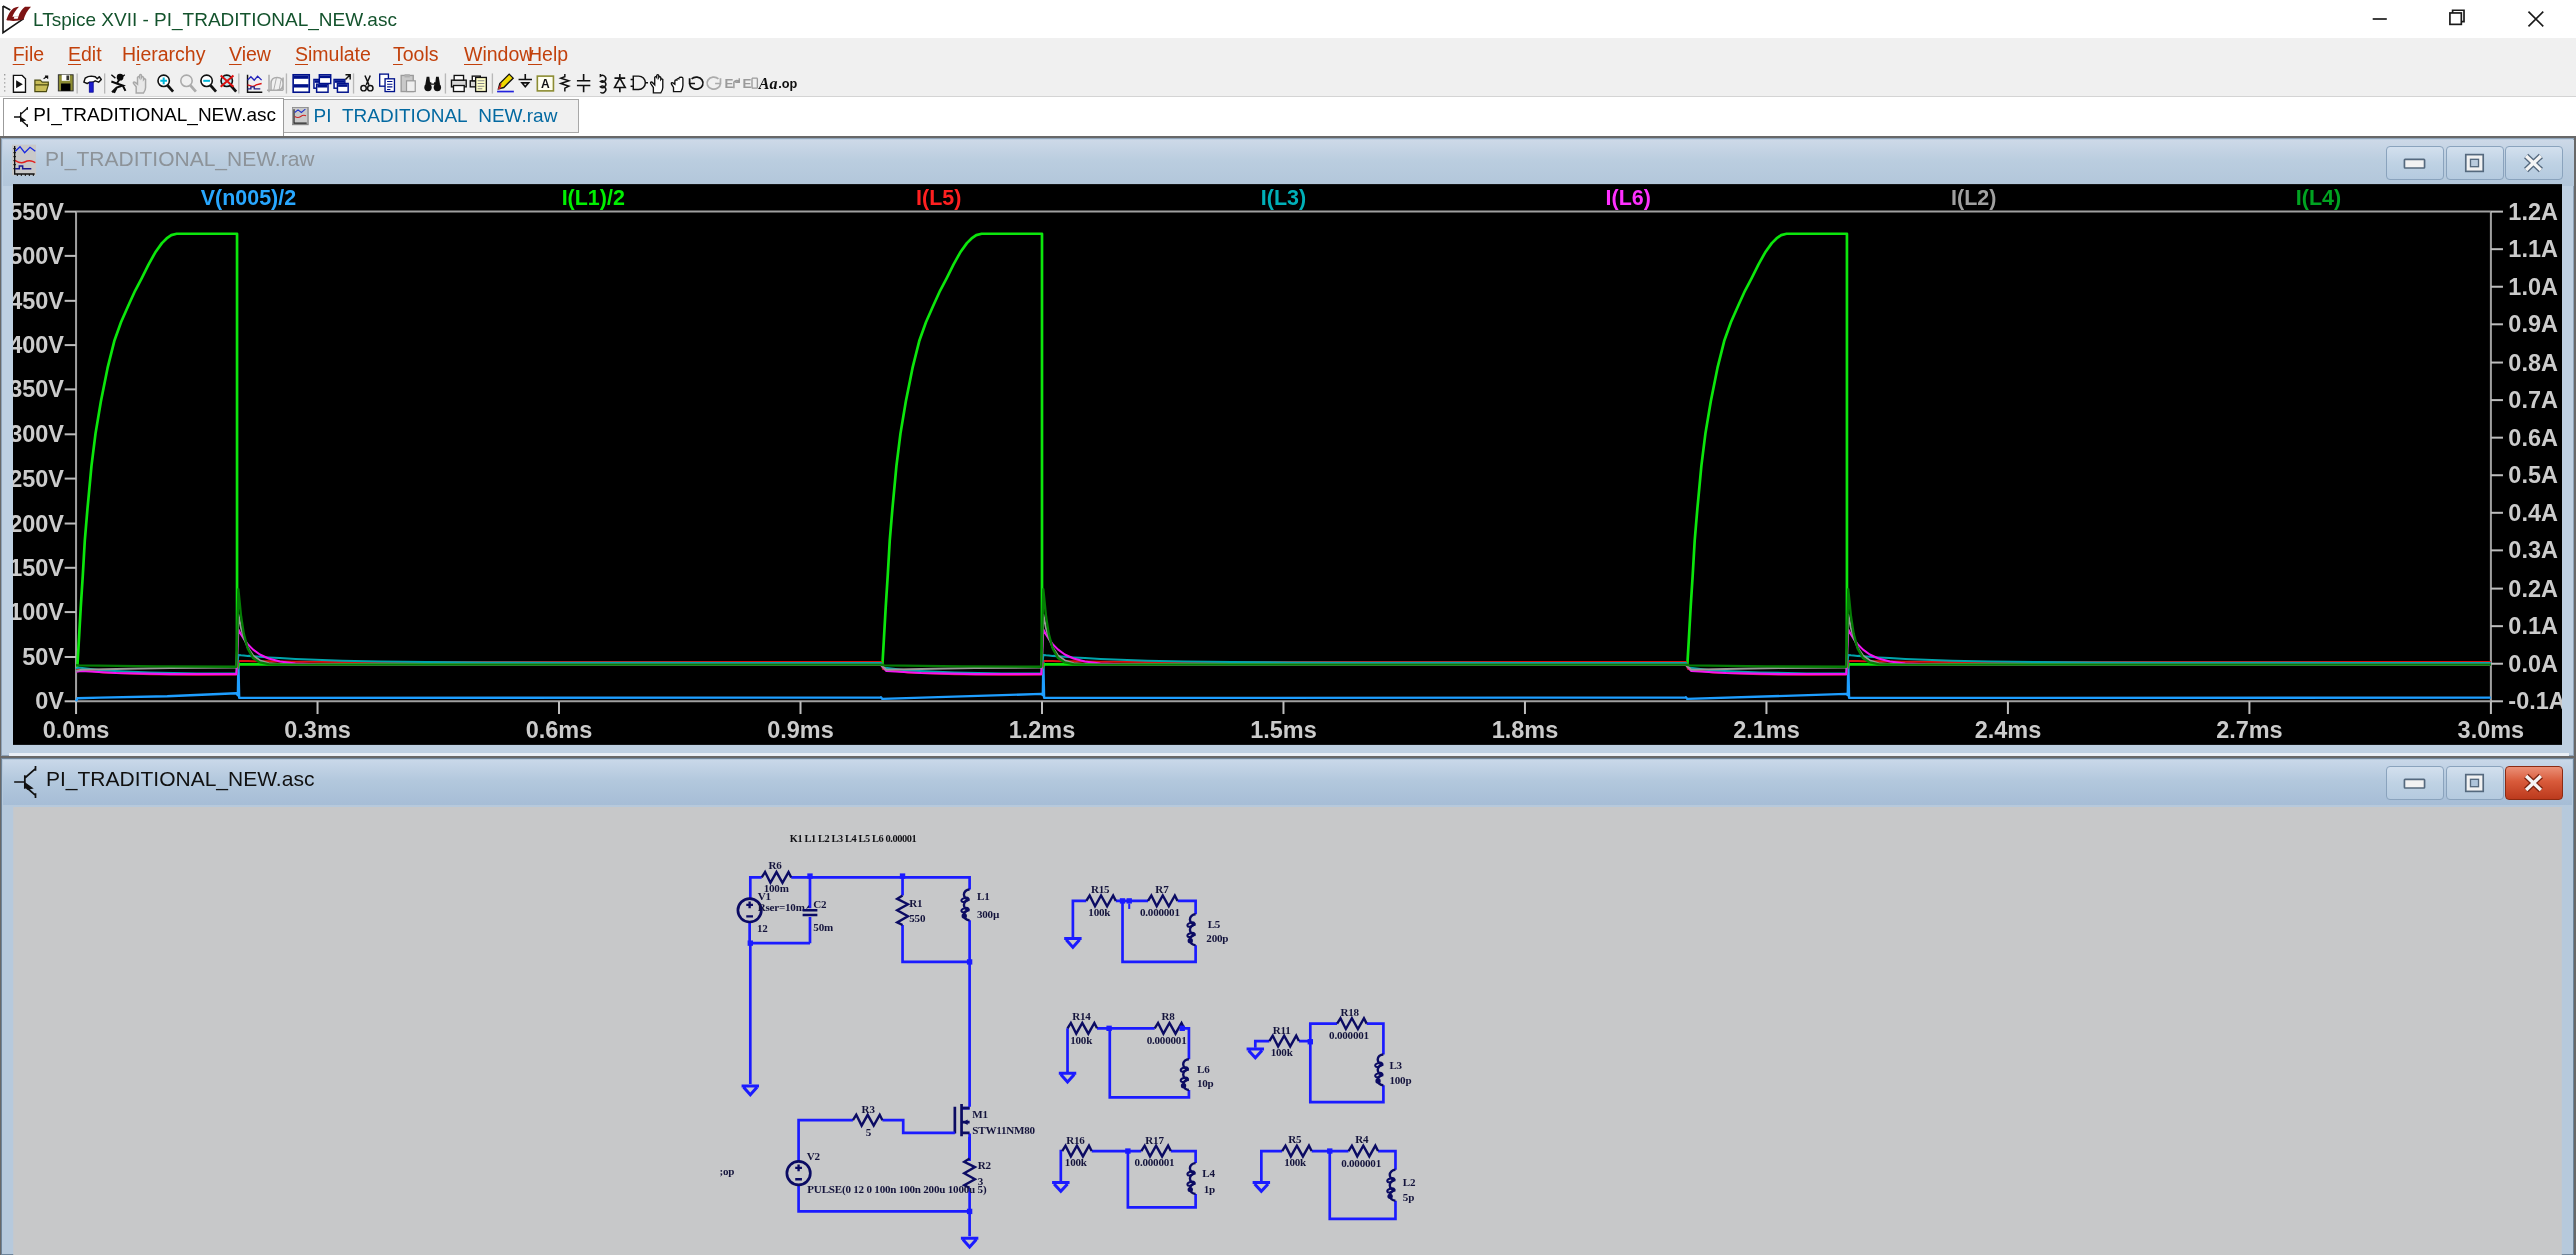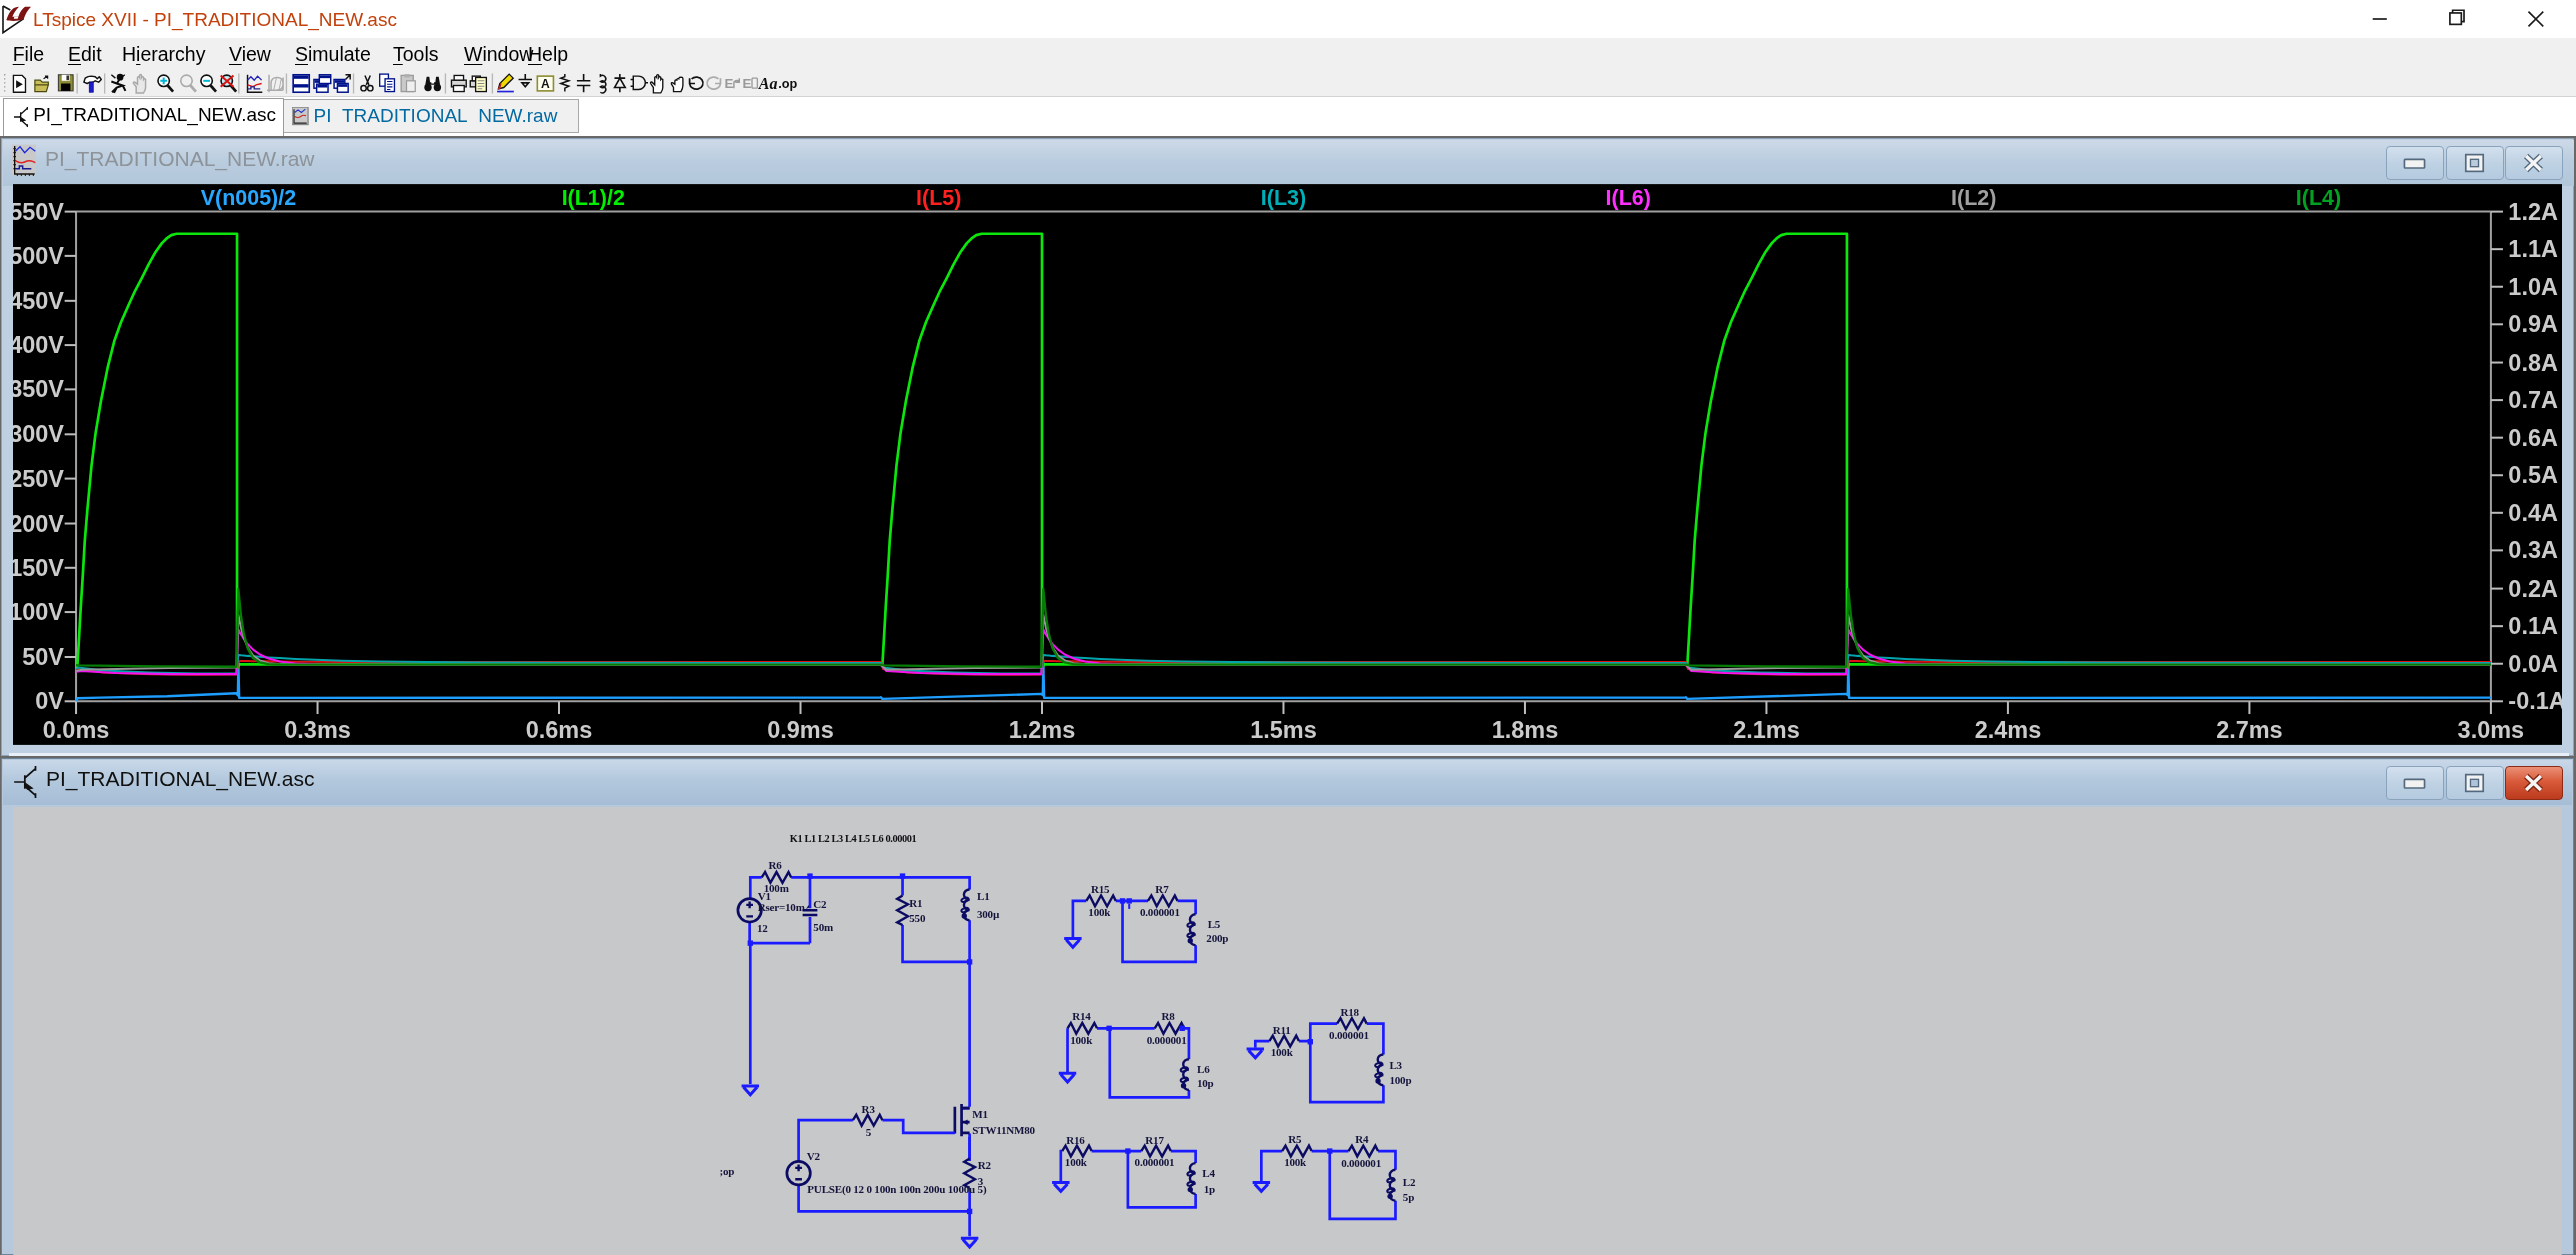--- a/index.html
+++ b/index.html
@@ -1,20 +1,20 @@
 <!DOCTYPE html>
 <html style="font-size:10.7px"><head><meta charset="utf-8"><style>
 *{margin:0;padding:0;box-sizing:border-box}
 html,body{width:2576px;height:1255px;overflow:hidden;background:#fff;
  font-family:"Liberation Sans",sans-serif;-webkit-font-smoothing:antialiased}
 .abs{position:absolute}
 #titlebar{position:absolute;left:0;top:0;width:2576px;height:38px;background:#fff}
-#titlebar .t{position:absolute;left:33px;top:9.4px;font-size:19px;color:#c2410c}
+#titlebar .t{position:absolute;left:33px;top:9.4px;font-size:19px;color:#14532d}
 #menubar{position:absolute;left:0;top:38px;width:2576px;height:32px;background:#f0f0f0}
-#menubar span{position:absolute;top:5.4px;font-size:19.5px;color:#000000}
+#menubar span{position:absolute;top:5.4px;font-size:19.5px;color:#c2410c}
 #toolbar{position:absolute;left:0;top:70px;width:2576px;height:27px;background:#f0f0f0;border-bottom:0.7px solid #d4d4d4}
 #tabbar{position:absolute;left:0;top:97px;width:2576px;height:38px;background:#fff}
 #tab1{position:absolute;left:2.7px;top:0.7px;width:281px;height:38px;background:#fff;
  border:1.3px solid #9b9b9b;border-bottom:none}
 #tab1 .tx{position:absolute;left:29.5px;top:5.4px;font-size:19px;color:#000}
 #tab2{position:absolute;left:284px;top:2px;width:295px;height:34px;background:#f0f0f0;
  border:0.7px solid #a8a8a8;border-left:none}
 #tab2 .tx{position:absolute;left:29.5px;top:4.7px;font-size:19px;color:#0369a1}
 #mdi{position:absolute;left:0;top:136px;width:2576px;height:1120px;background:#686868}
 #rawwin{position:absolute;left:1.3px;top:138px;width:2573px;height:618px;background:#bed0e2;border:0.7px solid #8fa3b8}

